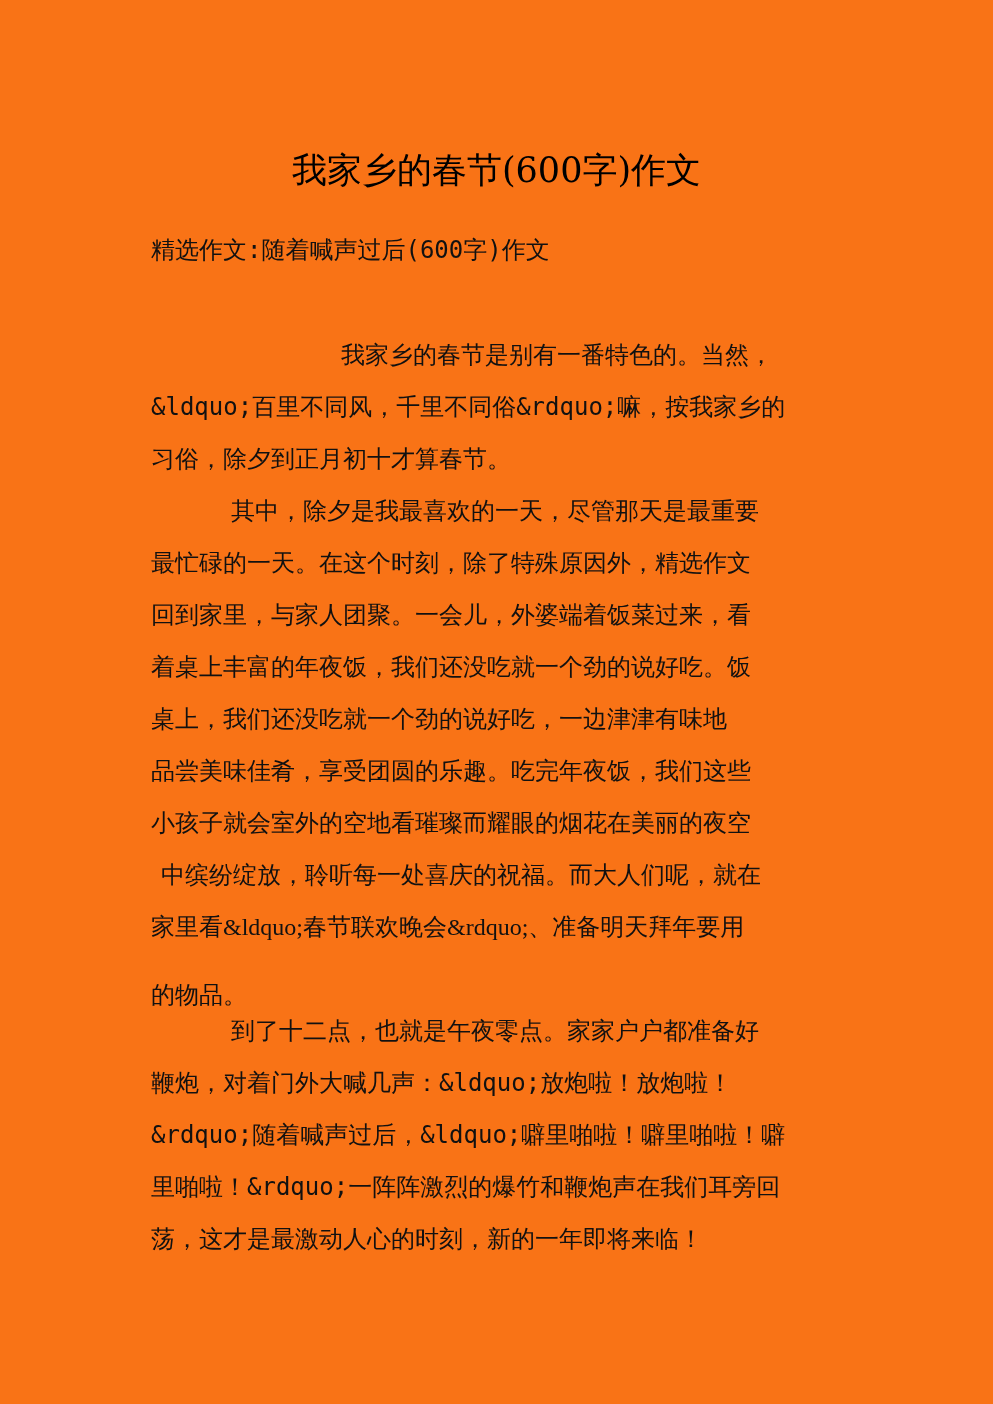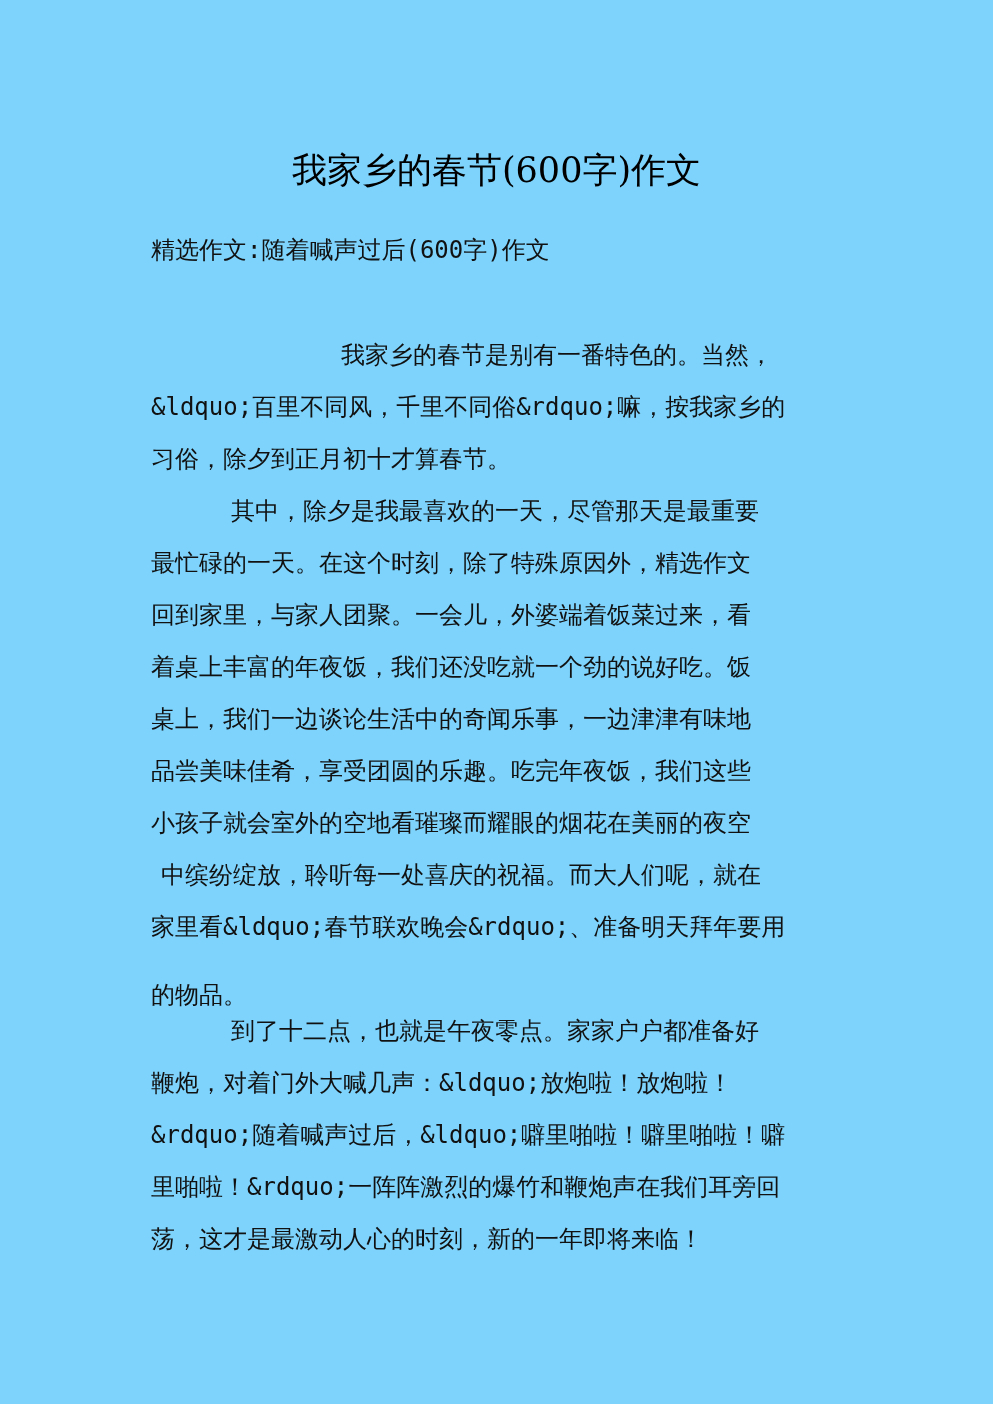--- a/index.html
+++ b/index.html
@@ -12,21 +12,21 @@
       height: 1404px;
       position: relative;
       overflow: hidden;
       color: #111111;
     }
     .page {
       position: absolute;
       left: 0; top: 0;
       width: 993px;
       height: 1404px;
-      background: #7dd3fc;
+      background: #f97316;
     }
     .title {
       position: absolute;
       top: 122px;
       left: 0;
       width: 993px;
       text-align: center;
       font-family: "DejaVu Serif", "Liberation Serif", serif;
       font-size: 35px;
       line-height: 50px;
@@ -69,25 +69,25 @@
   <div class="subtitle">精选作文:随着喊声过后(600字)作文</div>
 
   <div class="body-text">
     <div class="line" style="top: 0px; left: 190px;">我家乡的春节是别有一番特色的。当然，</div>
     <div class="line" style="top: 52px; left: 0px;">&amp;ldquo;百里不同风，千里不同俗&amp;rdquo;嘛，按我家乡的</div>
     <div class="line" style="top: 104px; left: 0px;">习俗，除夕到正月初十才算春节。</div>
     <div class="line" style="top: 156px; left: 80px;">其中，除夕是我最喜欢的一天，尽管那天是最重要</div>
     <div class="line" style="top: 208px; left: 0px;">最忙碌的一天。在这个时刻，除了特殊原因外，精选作文</div>
     <div class="line" style="top: 260px; left: 0px;">回到家里，与家人团聚。一会儿，外婆端着饭菜过来，看</div>
     <div class="line" style="top: 312px; left: 0px;">着桌上丰富的年夜饭，我们还没吃就一个劲的说好吃。饭</div>
-    <div class="line" style="top: 364px; left: 0px;">桌上，我们一边谈论生活中的奇闻乐事，一边津津有味地</div>
+    <div class="line" style="top: 364px; left: 0px;">桌上，我们还没吃就一个劲的说好吃，一边津津有味地</div>
     <div class="line" style="top: 416px; left: 0px;">品尝美味佳肴，享受团圆的乐趣。吃完年夜饭，我们这些</div>
     <div class="line" style="top: 468px; left: 0px;">小孩子就会室外的空地看璀璨而耀眼的烟花在美丽的夜空</div>
     <div class="line" style="top: 520px; left: 10px;">中缤纷绽放，聆听每一处喜庆的祝福。而大人们呢，就在</div>
-    <div class="line" style="top: 572px; left: 0px;">家里看&amp;ldquo;春节联欢晚会&amp;rdquo;、准备明天拜年要用</div>
+    <div class="line" style="top: 572px; left: 0px; font-family: Liberation Serif, serif;">家里看&amp;ldquo;春节联欢晚会&amp;rdquo;、准备明天拜年要用</div>
     <div class="line" style="top: 640px; left: 0px;">的物品。</div>
     <div class="line" style="top: 676px; left: 80px;">到了十二点，也就是午夜零点。家家户户都准备好</div>
     <div class="line" style="top: 728px; left: 0px;">鞭炮，对着门外大喊几声：&amp;ldquo;放炮啦！放炮啦！</div>
     <div class="line" style="top: 780px; left: 0px;">&amp;rdquo;随着喊声过后，&amp;ldquo;噼里啪啦！噼里啪啦！噼</div>
     <div class="line" style="top: 832px; left: 0px;">里啪啦！&amp;rdquo;一阵阵激烈的爆竹和鞭炮声在我们耳旁回</div>
     <div class="line" style="top: 884px; left: 0px;">荡，这才是最激动人心的时刻，新的一年即将来临！</div>
   </div>
 </div>
 
 </body></html>

